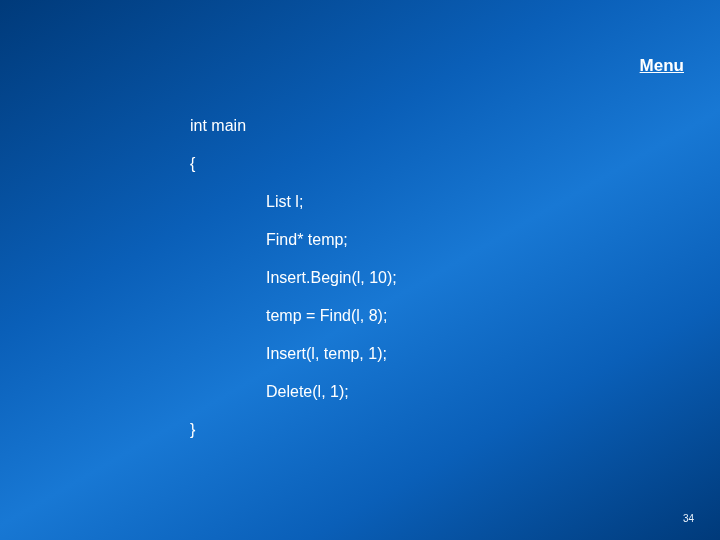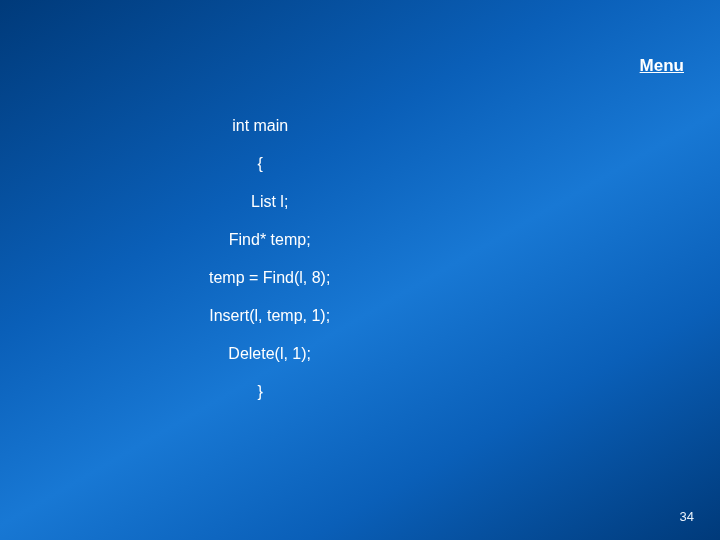--- a/index.html
+++ b/index.html
@@ -1,15 +1,15 @@
 <!DOCTYPE html>
 <html><head>
 <meta charset="utf-8">
 <style>
-  * { margin: 0; padding: 0; box-sizing: border-box; text-align: center; }
+  * { margin: 0; padding: 0; box-sizing: border-box; }
   html, body { width: 720px; height: 540px; overflow: hidden; }
   body {
     background: linear-gradient(150deg, #003a7a 0%, #0a5fb8 35%, #1878d4 55%, #0a5fb8 75%, #003a7a 100%);
     font-family: "Trebuchet MS", "Lucida Sans", Arial, sans-serif;
     color: #ffffff;
     position: relative;
   }
   .menu-link {
     position: absolute;
     top: 56px;
@@ -21,39 +21,40 @@
     cursor: pointer;
   }
   .code {
     position: absolute;
     top: 118px;
     left: 178px;
     font-size: 16px;
     line-height: 1;
   }
   .code .l0 { margin-left: 12px; margin-bottom: 22px; white-space: pre; }
-  .code .l1 { margin-left: 31px; margin-bottom: 22px; white-space: pre; }
+  .code .l1 { margin-left: 88px; margin-bottom: 22px; white-space: pre; }
   .code .last { margin-bottom: 0; }
   .page-num {
     position: absolute;
     bottom: 16px;
     right: 26px;
-    font-size: 13px;
+    font-size: 10px;
     color: #eaf2fb;
   }
 </style>
 </head>
 <body>
 
 <a class="menu-link">Menu</a>
 
 <div class="code">
   <div class="l0">int main</div>
   <div class="l0">{</div>
   <div class="l1">List l;</div>
   <div class="l1">Find* temp;</div>
+  <div class="l1">Insert.Begin(l, 10);</div>
   <div class="l1">temp = Find(l, 8);</div>
   <div class="l1">Insert(l, temp, 1);</div>
   <div class="l1">Delete(l, 1);</div>
   <div class="l0 last">}</div>
 </div>
 
 <div class="page-num">34</div>
 
 </body></html>

